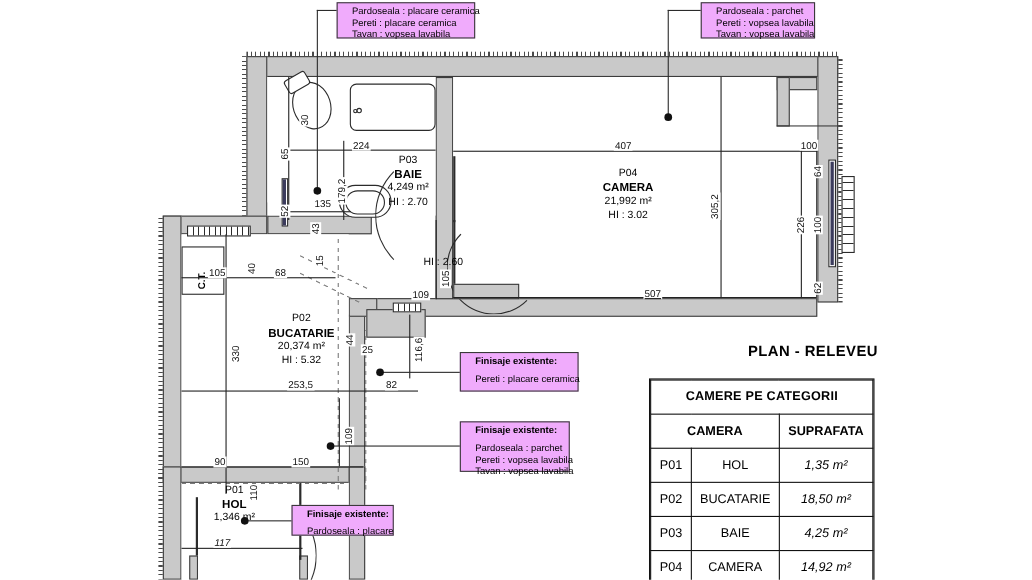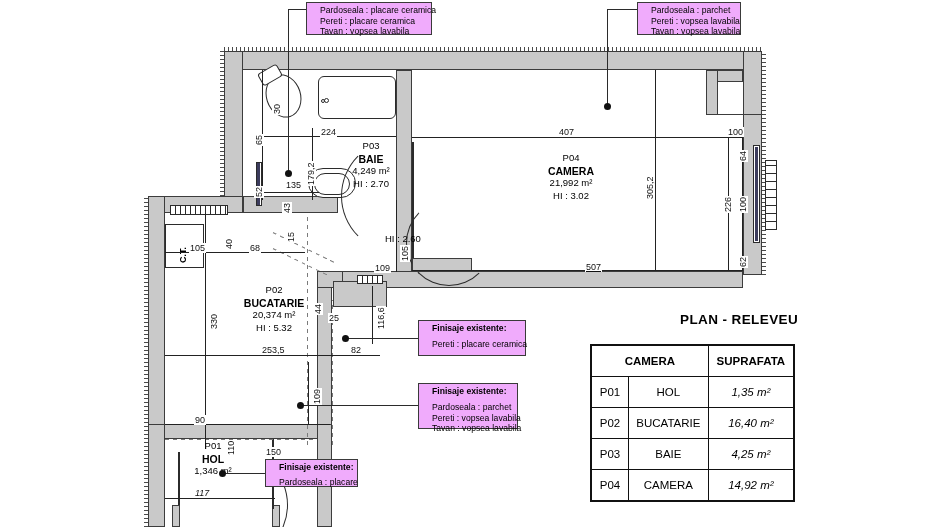--- a/index.html
+++ b/index.html
@@ -232,21 +232,21 @@
   <div class="dline v" style="left:372px;top:286px;height:58px;"></div>
   <div class="dimv" style="left:209px;top:330px;">330</div>
   <div class="dline v" style="left:205px;top:213px;height:236px;"></div>
   <div class="dim" style="left:225px;top:345px;margin-left:36px;">253,5</div>
   <div class="dline h" style="left:165px;top:355px;width:215px;"></div>
   <div class="dim" style="left:350px;top:345px;">82</div>
 
   <div class="dimv" style="left:312px;top:405px;">109</div>
   <div class="dline v" style="left:308px;top:362px;height:62px;"></div>
   <div class="dim" style="left:194px;top:415px;">90</div>
-  <div class="dim" style="left:265px;top:415px;margin-top:32px;">150</div>
+  <div class="dim" style="left:265px;top:415px;">150</div>
   <div class="dline h" style="left:165px;top:424px;width:165px;"></div>
   <div class="dim" style="left:194px;top:488px;font-style:italic;">117</div>
   <div class="dline h" style="left:165px;top:498px;width:110px;"></div>
   <div class="dimv" style="left:226px;top:456px;">110</div>
 
   <div class="rlabel" style="left:517px;top:152px;width:108px;">
     <div class="code">P04</div>
     <div class="nm">CAMERA</div>
     <div class="ar">21,992 m²</div>
     <div class="hi">HI : 3.02</div>
@@ -295,33 +295,36 @@
     <div class="cline" style="margin-top:4px;">Pardoseala : placare</div>
   </div>
   <div class="leader h" style="left:222px;top:473px;width:44px;"></div>
   <div class="dot" style="left:219px;top:470px;"></div>
 
   <div id="plan-title" style="left:680px;top:312px;">PLAN - RELEVEU</div>
 
   <div id="tbl">
     <table>
       <tbody>
+          <tr>
+        <td class="hdr1" colspan="3">CAMERE PE CATEGORII</td>
+      </tr>
       <tr>
         <td class="hdr2" colspan="2">CAMERA</td>
         <td class="hdr2">SUPRAFATA</td>
       </tr>
       <tr>
         <td class="code">P01</td>
         <td class="nm">HOL</td>
         <td class="sup">1,35 m²</td>
       </tr>
       <tr>
         <td class="code">P02</td>
         <td class="nm">BUCATARIE</td>
-        <td class="sup">16,40 m²</td>
+        <td class="sup">18,50 m²</td>
       </tr>
       <tr>
         <td class="code">P03</td>
         <td class="nm">BAIE</td>
         <td class="sup">4,25 m²</td>
       </tr>
       <tr>
         <td class="code">P04</td>
         <td class="nm">CAMERA</td>
         <td class="sup">14,92 m²</td>

